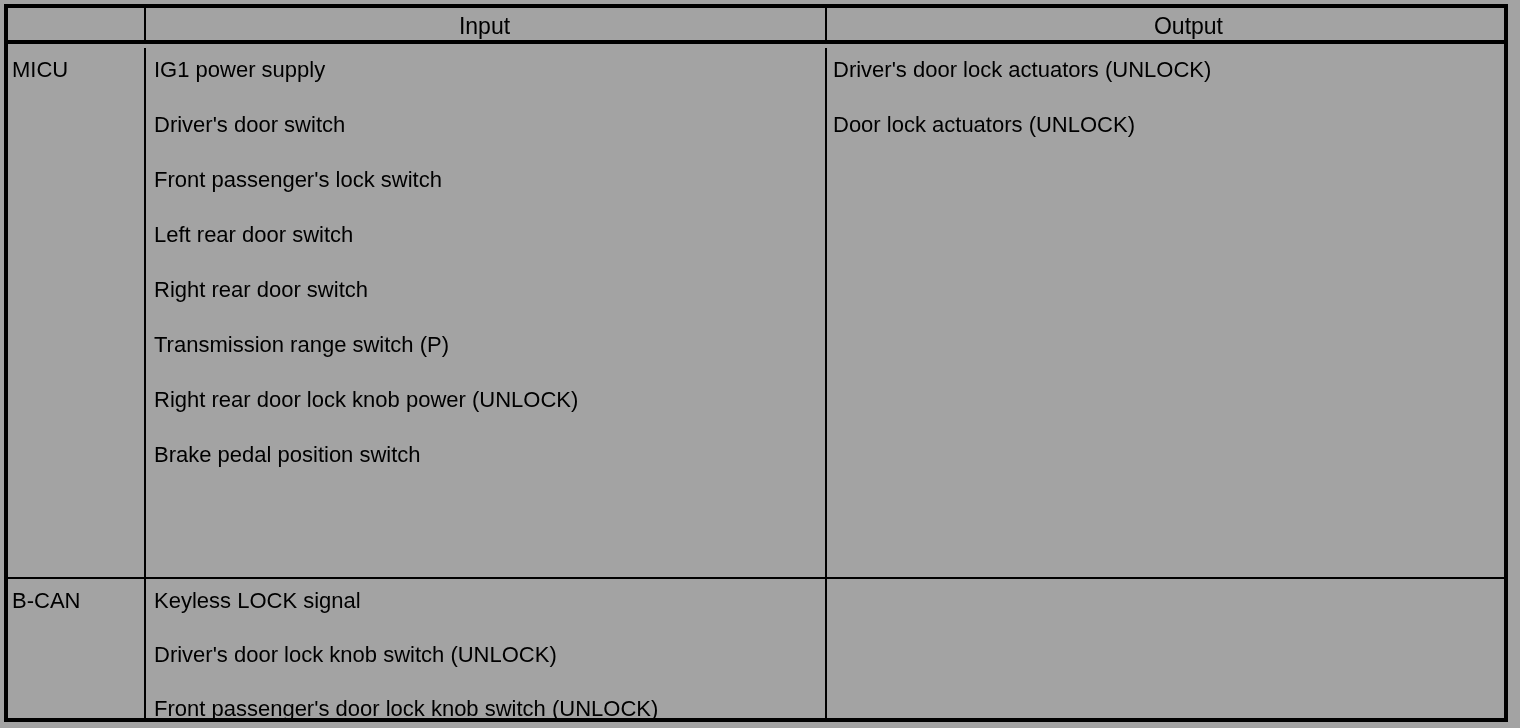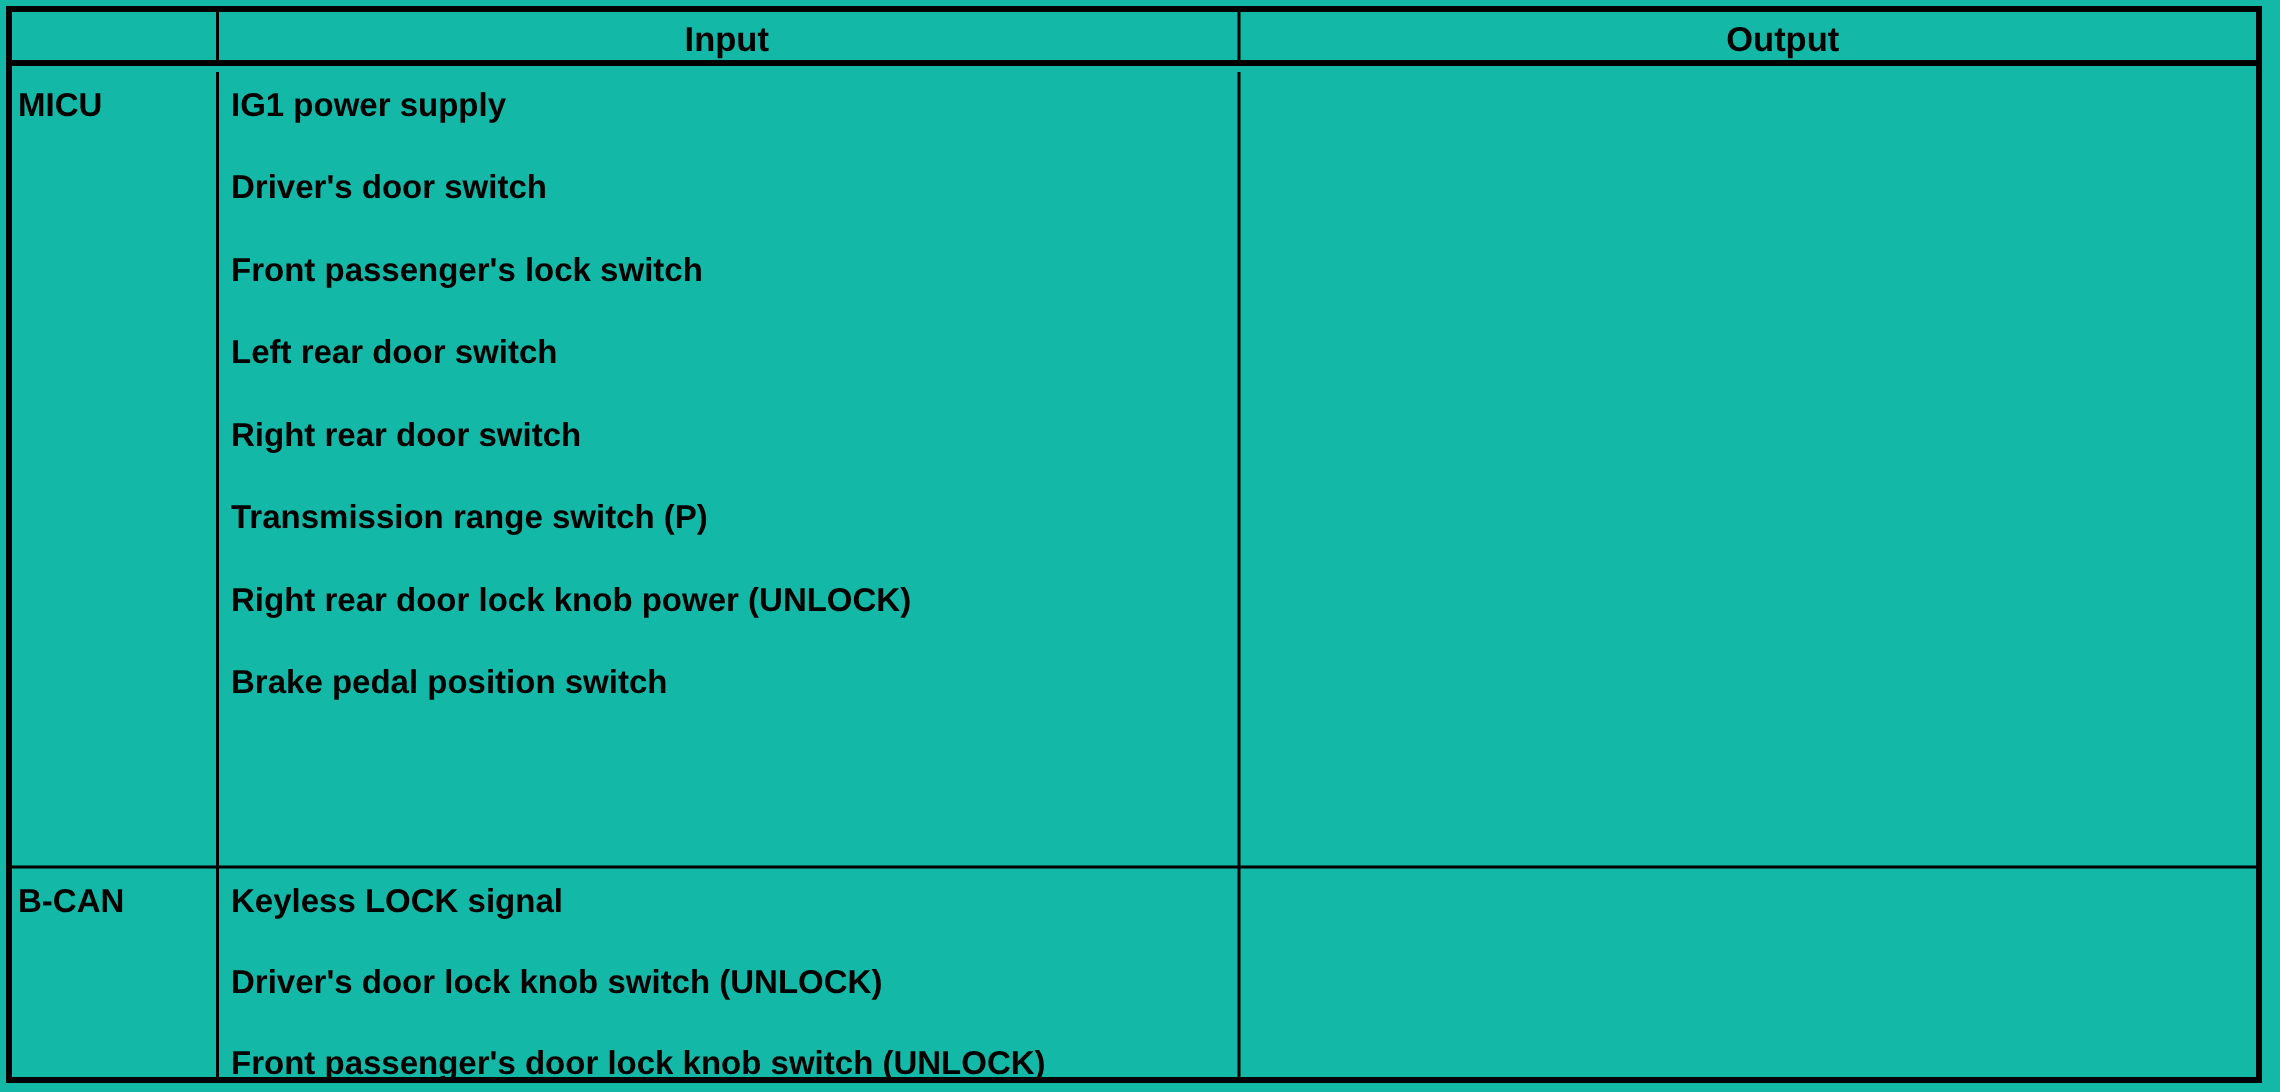--- a/index.html
+++ b/index.html
@@ -13,22 +13,21 @@
     height: 728px;
     font-family: "Liberation Sans", sans-serif;
     color: #000000;
     overflow: hidden;
   }
 
   .sheet {
     position: relative;
     width: 1520px;
     height: 728px;
-    background: #14b8a6;
-    font-weight: bold;
+    background: #a3a3a3;
   }
 
   
   .io-table {
     position: absolute;
     left: 4px;
     top: 4px;
     width: 1504px;          
     height: 718px;          
     box-sizing: border-box;
@@ -171,20 +170,26 @@
             <li class="entry">Driver's door switch</li>
             <li class="entry">Front passenger's lock switch</li>
             <li class="entry">Left rear door switch</li>
             <li class="entry">Right rear door switch</li>
             <li class="entry">Transmission range switch (P)</li>
             <li class="entry">Right rear door lock knob power (UNLOCK)</li>
             <li class="entry">Brake pedal position switch</li>
           </ul>
         </div>
 
+        <div class="cell cell-output">
+          <ul class="entry-list">
+            <li class="entry">Driver's door lock actuators (UNLOCK)</li>
+            <li class="entry">Door lock actuators (UNLOCK)</li>
+          </ul>
+        </div>
 
       </div>
 
       <div class="group group-bcan">
 
         <div class="cell cell-input">
           <ul class="entry-list">
             <li class="entry">Keyless LOCK signal</li>
             <li class="entry">Driver's door lock knob switch (UNLOCK)</li>
             <li class="entry">Front passenger's door lock knob switch (UNLOCK)</li>

